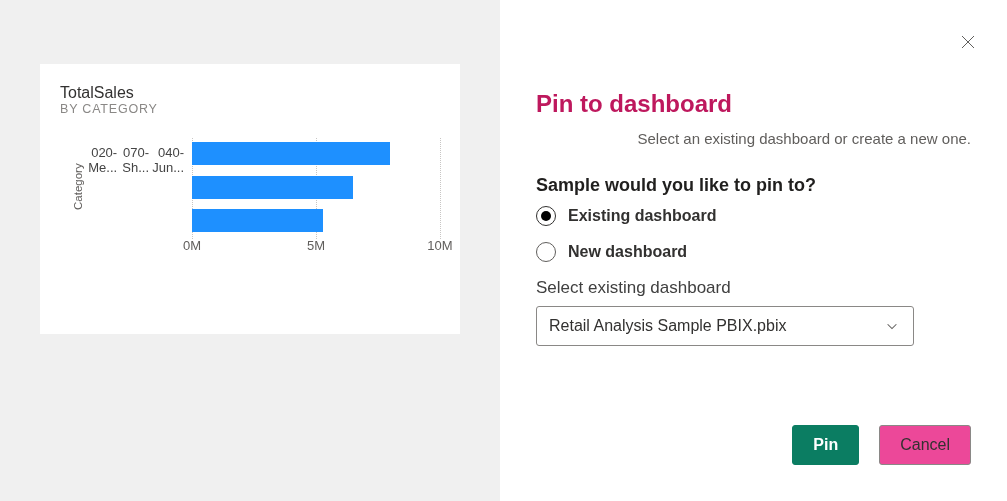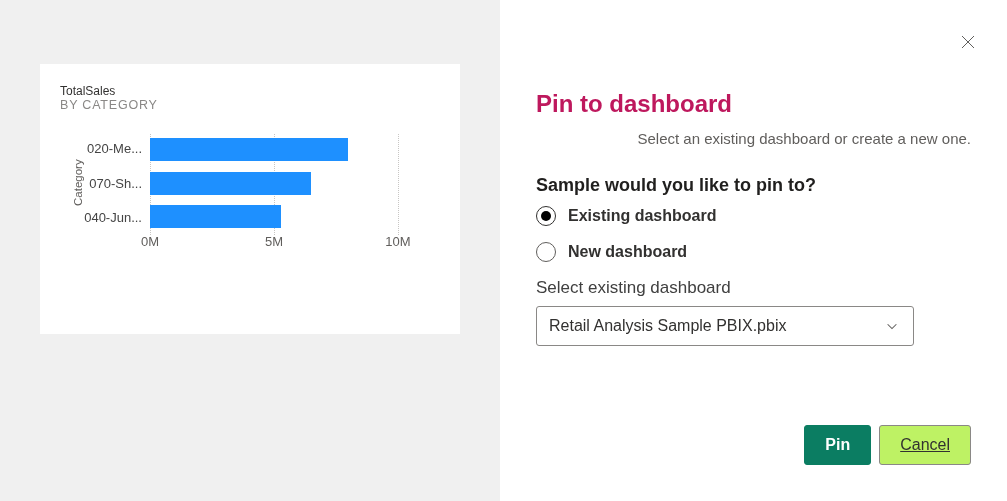--- a/index.html
+++ b/index.html
@@ -14,21 +14,21 @@
     padding: 64px 40px 40px 40px;
   }
   .chart-card {
     background: #ffffff;
     width: 420px;
     height: 270px;
     padding: 20px 20px 14px 20px;
     position: relative;
   }
   .chart-title {
-    font-size: 12px;
+    font-size: 16px;
     font-weight: 400;
     color: #323130;
   }
   .chart-subtitle {
     font-size: 12.5px;
     letter-spacing: 0.8px;
     color: #8a8886;
     margin-top: 0;
     text-transform: uppercase;
   }
@@ -42,21 +42,20 @@
     writing-mode: vertical-rl;
     transform: rotate(180deg);
     font-size: 11.5px;
     color: #605e5c;
     text-align: center;
     padding-right: 2px;
     height: 90px;
   }
   .cat-labels {
     display: flex;
-    flex-direction: column;
     justify-content: space-between;
     text-align: right;
     font-size: 13px;
     color: #444;
     margin-right: 8px;
     height: 90px;
     padding-top: 3px;
     padding-bottom: 3px;
     min-width: 58px;
   }
@@ -188,21 +187,21 @@
   .chevron {
     width: 14px;
     height: 14px;
     color: #605e5c;
   }
   .footer {
     position: absolute;
     bottom: 36px;
     right: 36px;
     display: flex;
-    gap: 8px;
+    gap: 20px;
   }
   .btn {
     height: 40px;
     padding: 0 20px;
     font-size: 16px;
     border-radius: 3px;
     cursor: pointer;
     font-family: inherit;
   }
   .btn-primary {
@@ -212,24 +211,23 @@
     background: #087c5a;
     background: #0f8066;
     background: #0d7e5e;
     border: 1px solid #0d7e5e;
     color: #fff;
     font-weight: 600;
   }
   .btn-primary { background:#0b7a5d; border-color:#0b7a5d; }
   .btn-primary { background:#0b7d62; border-color:#0b7d62; }
   .btn-secondary {
-    background: #bef264;
+    background: #ec4899;
     border: 1px solid #8a8886;
     color: #323130;
-    text-decoration: underline;
   }
 </style>
 </head>
 <body>
 
 <div class="left-pane">
   <div class="chart-card">
     <div class="chart-title">TotalSales</div>
     <div class="chart-subtitle">BY CATEGORY</div>
 

